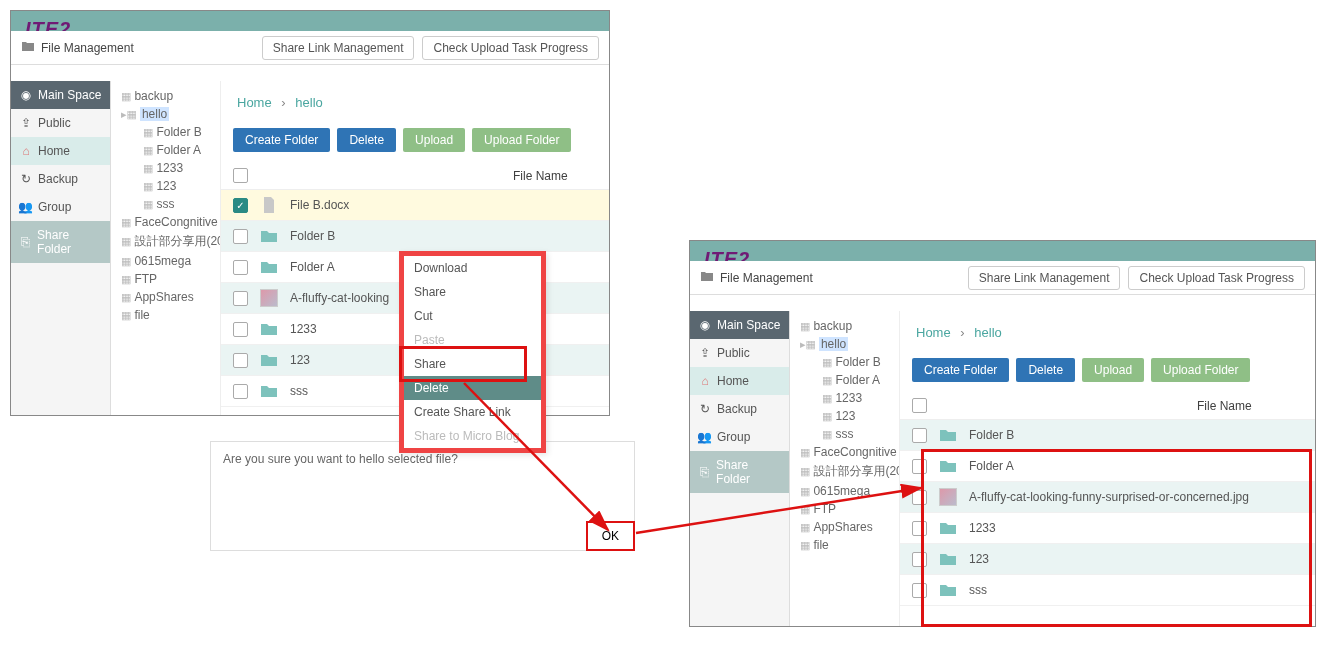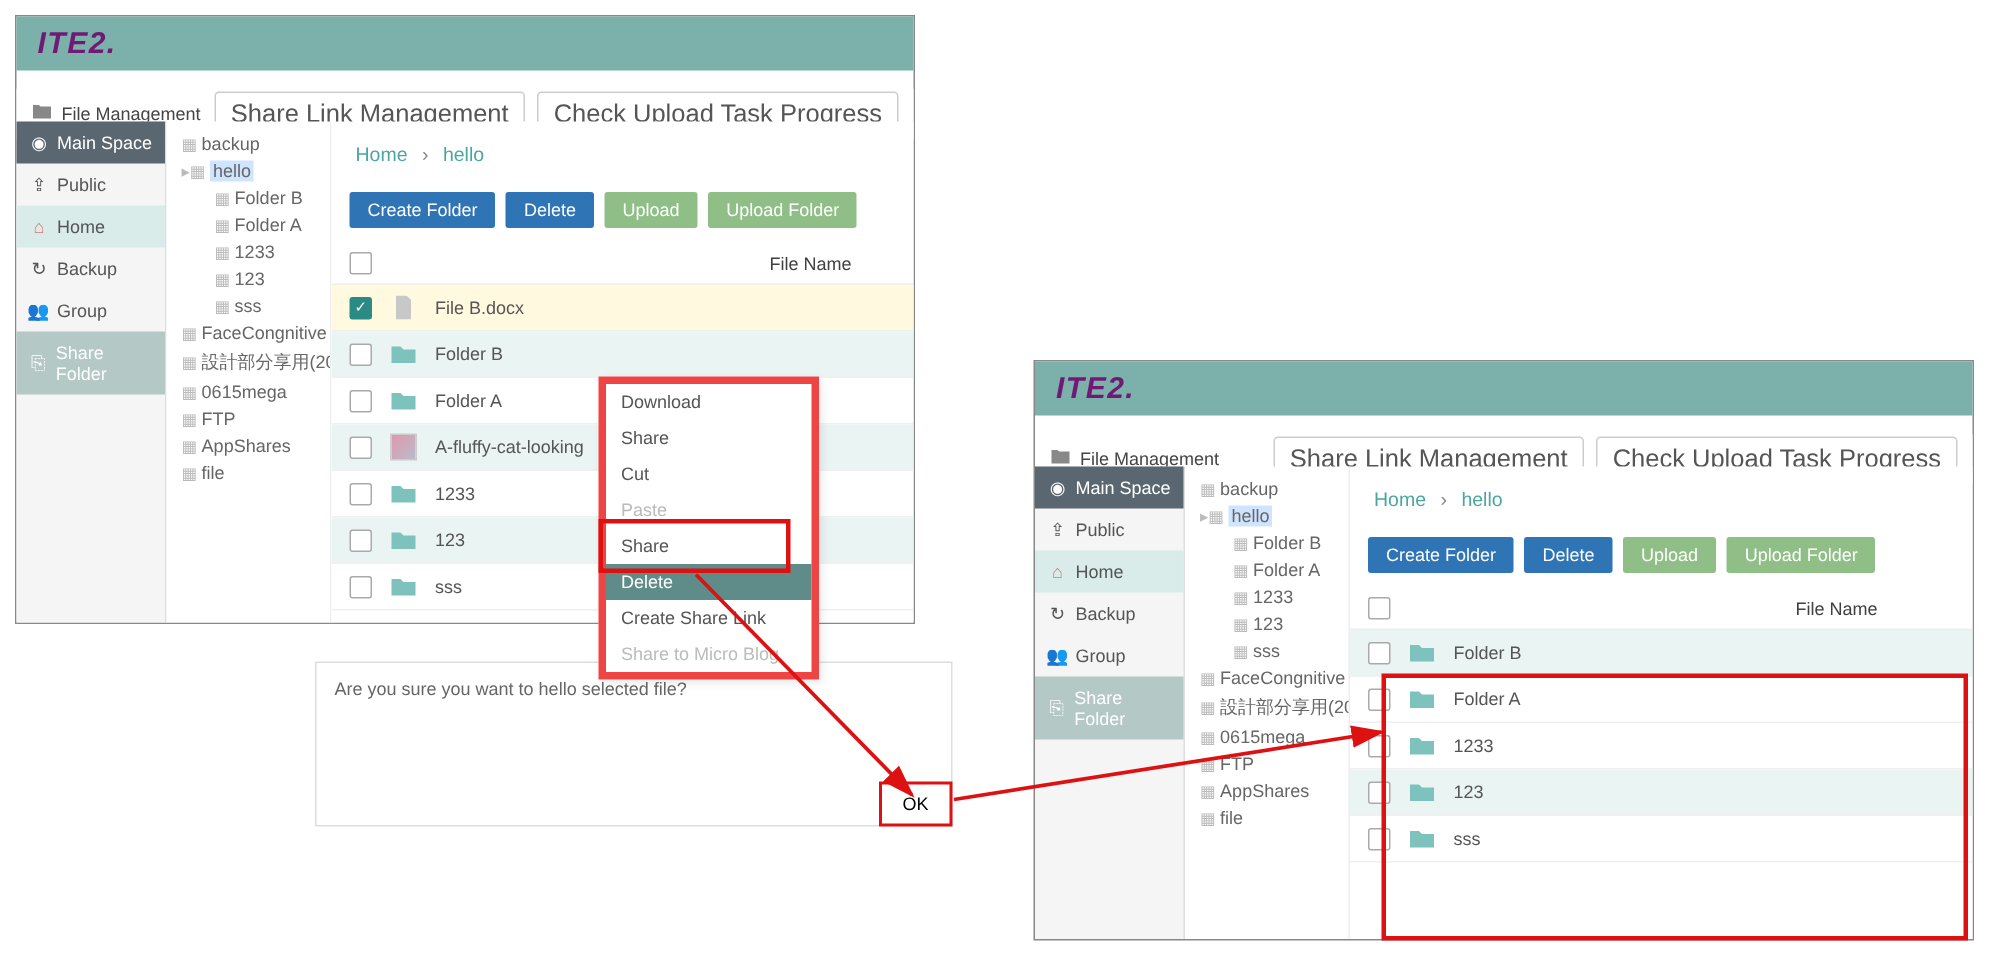--- a/index.html
+++ b/index.html
@@ -31,34 +31,34 @@
     display: flex;
     align-items: center;
     padding-left: 14px;
     font-style: italic;
     font-weight: bold;
     font-size: 20px;
     letter-spacing: 1px;
   }
   .titlebar {
     position: absolute;
-    top: 48px; left: 0; right: 0;
+    top: 20px; left: 0; right: 0;
     height: 34px;
     background: #fff;
     border-bottom: 1px solid #ddd;
     display: flex;
     align-items: center;
     padding: 0 10px;
     color: #444;
   }
   .titlebar .left { display: flex; gap: 6px; align-items: center; }
   .titlebar .btns { margin-left: auto; display:flex; gap:8px;}
   .small-btn {
     background:#fff; border:1px solid #ccc; border-radius:3px;
-    padding:4px 10px; font-size:17px; color:#555; cursor:pointer;
+    padding:4px 10px; font-size:12px; color:#555; cursor:pointer;
   }
 
   .body-wrap {
     position:absolute;
     top:70px; left:0; right:0; bottom:0;
     display:flex;
   }
 
   .tab-col {
     width: 100px;
@@ -487,20 +487,25 @@
         <span>Folder B</span>
       </div>
       <div class="file-row">
         <span class="chk"></span>
         <span class="file-ic folder">
             <svg width="18" height="14" viewBox="0 0 18 14">
               <path d="M1 2h6l2 2h8v9H1z"></path>
             </svg>
           </span>
         <span>Folder A</span>
+      </div>
+      <div class="file-row stripe">
+        <span class="chk"></span>
+        <span class="thumb"></span>
+        <span>A-fluffy-cat-looking-funny-surprised-or-concerned.jpg</span>
       </div>
       <div class="file-row">
         <span class="chk"></span>
         <span class="file-ic folder">
             <svg width="18" height="14" viewBox="0 0 18 14">
               <path d="M1 2h6l2 2h8v9H1z"></path>
             </svg>
           </span>
         <span>1233</span>
       </div>

